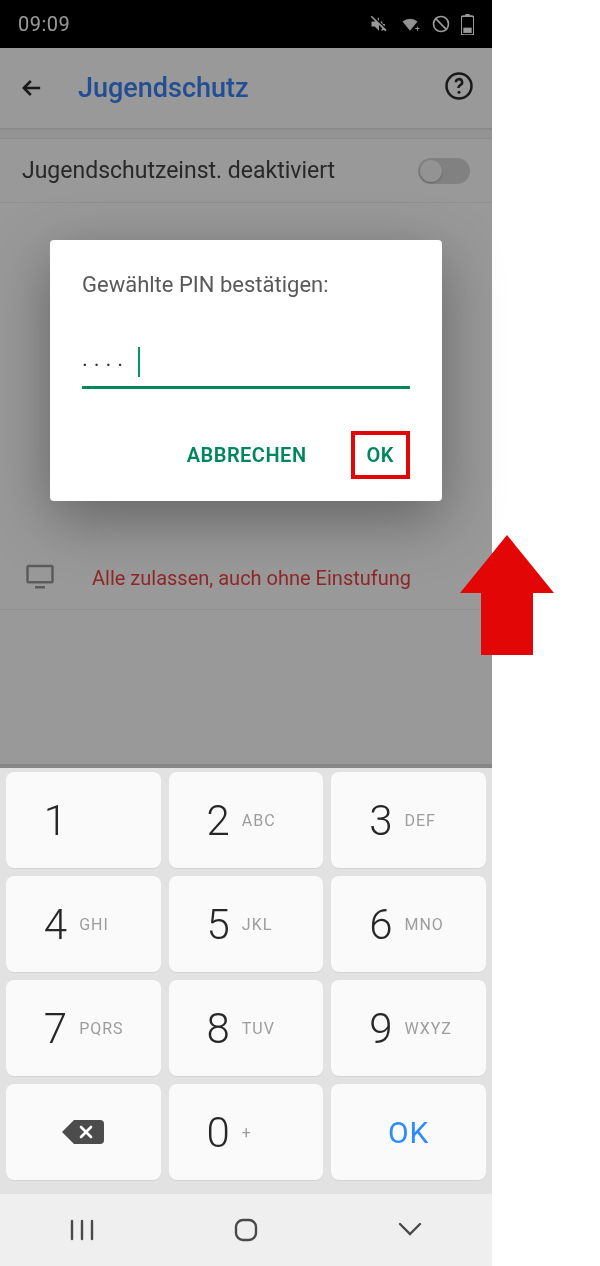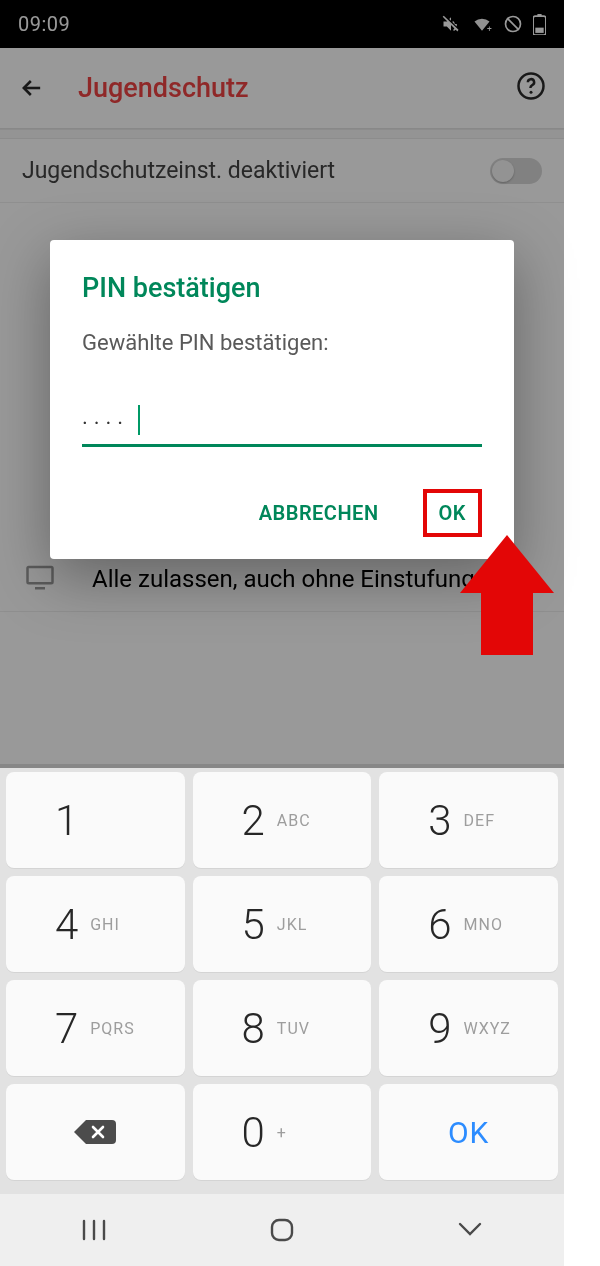--- a/index.html
+++ b/index.html
@@ -1,36 +1,36 @@
 <!DOCTYPE html>
 <html><head>
 <meta charset="utf-8">
 <style>
   * { box-sizing: border-box; margin: 0; padding: 0; font-family: Roboto, "Segoe UI", Arial, sans-serif; -webkit-font-smoothing: antialiased; }
   html, body { width: 600px; height: 1266px; background: #ffffff; overflow: hidden; }
 
-  .screen { position: relative; width: 564px; height: 1266px; }
+  .screen { position: relative; width: 492px; height: 1266px; }
 
   
   .status-bar { height: 48px; background:#000; color:#fff; display:flex; align-items:center; justify-content:space-between; padding:0 18px; font-size:20px; letter-spacing:0.5px;}
   .status-right { display:flex; align-items:center; gap:10px; }
   .status-right svg { display:block; }
 
   
   .app-bar { height: 80px; background:#fff; display:flex; align-items:center; padding:0 18px; }
   .app-bar .back svg, .app-bar .help svg { display:block; }
-  .app-title { font-size:27px; color:#ef4444; margin-left:32px; flex:1; font-weight:500;}
+  .app-title { font-size:27px; color:#3b82f6; margin-left:32px; flex:1; font-weight:500;}
   .hairline { height:1px; background:#e3e3e3; }
   .gap { height:10px; background:#f7f7f7; border-top:1px solid #e9e9e9; border-bottom:1px solid #e9e9e9;}
 
   
   .content { background:#fff; }
   .row { display:flex; align-items:center; padding:18px 22px; border-bottom:1px solid #efefef; }
   .row .label { font-size:23px; color:#444; flex:1;}
-  .row .sub { font-size:24px; color:#000000; margin-top:4px;}
+  .row .sub { font-size:20px; color:#ef4444; margin-top:4px;}
   .row .txt { display:flex; flex-direction:column; flex:1; margin-left:34px;}
   .row .icon { width:36px; display:flex; justify-content:center; color:#9a9a9a;}
   .toggle { width:52px; height:26px; border-radius:26px; background:#d7d7d7; position:relative;}
   .toggle::after{ content:""; position:absolute; left:2px; top:2px; width:22px; height:22px; border-radius:50%; background:#f5f5f5; box-shadow:0 1px 2px rgba(0,0,0,0.25);}
 
   
   .keyboard { position:absolute; left:0; right:0; bottom:72px; background:#e2e2e2; padding:8px 6px 6px 6px;}
   .krow { display:flex; gap:8px; margin-bottom:8px;}
   .key { flex:1 1 0; background:#fafafa; border-radius:8px; height:96px; display:flex; align-items:center; justify-content:center; position:relative; box-shadow:0 1px 0 rgba(0,0,0,0.06);}
   .key .digit{ font-size:42px; color:#272727; font-weight:300; width:46%; text-align:right; padding-right:10px;}
@@ -213,21 +213,20 @@
     <span class="nbtn">
       <svg width="28" height="20" viewBox="0 0 28 20" fill="none" stroke="#4a4a4a" stroke-width="2.4" stroke-linecap="round">
           <path d="M4 4l10 10L24 4"></path>
         </svg>
     </span>
   </div>
 
   <div class="scrim" style="bottom:498px"></div>
 
   <div class="dialog">
-    <div class="dlg-title">PIN bestätigen</div>
     <div class="dlg-sub">Gewählte PIN bestätigen:</div>
     <div class="pin-wrap">
       <input class="pin-field" type="text" readonly="" value="····" style="">
       <div class="cursor"></div>
     </div>
     <div class="dlg-actions">
       <button class="dlg-btn">ABBRECHEN</button>
       <span class="ok-frame">
         <button class="dlg-btn" style="padding:4px 2px">OK</button>
       </span>

